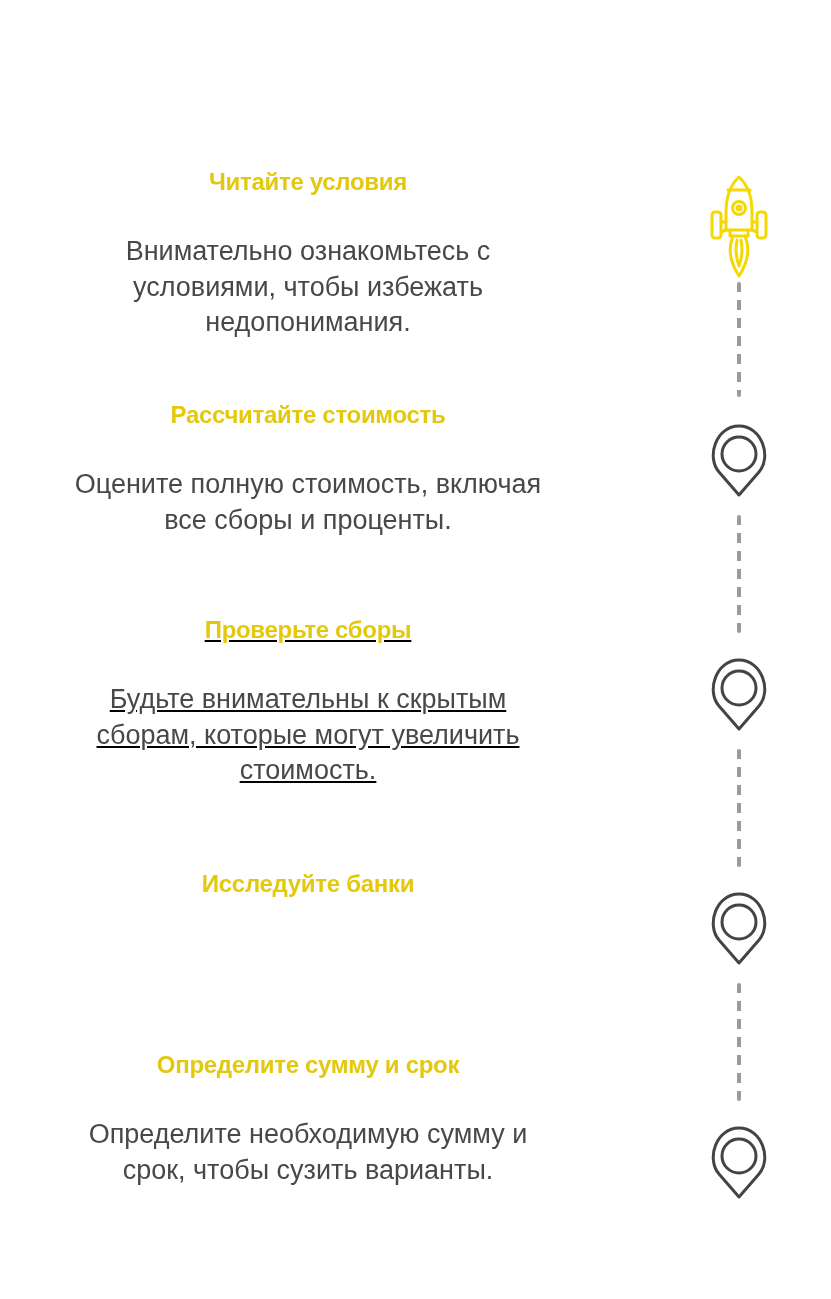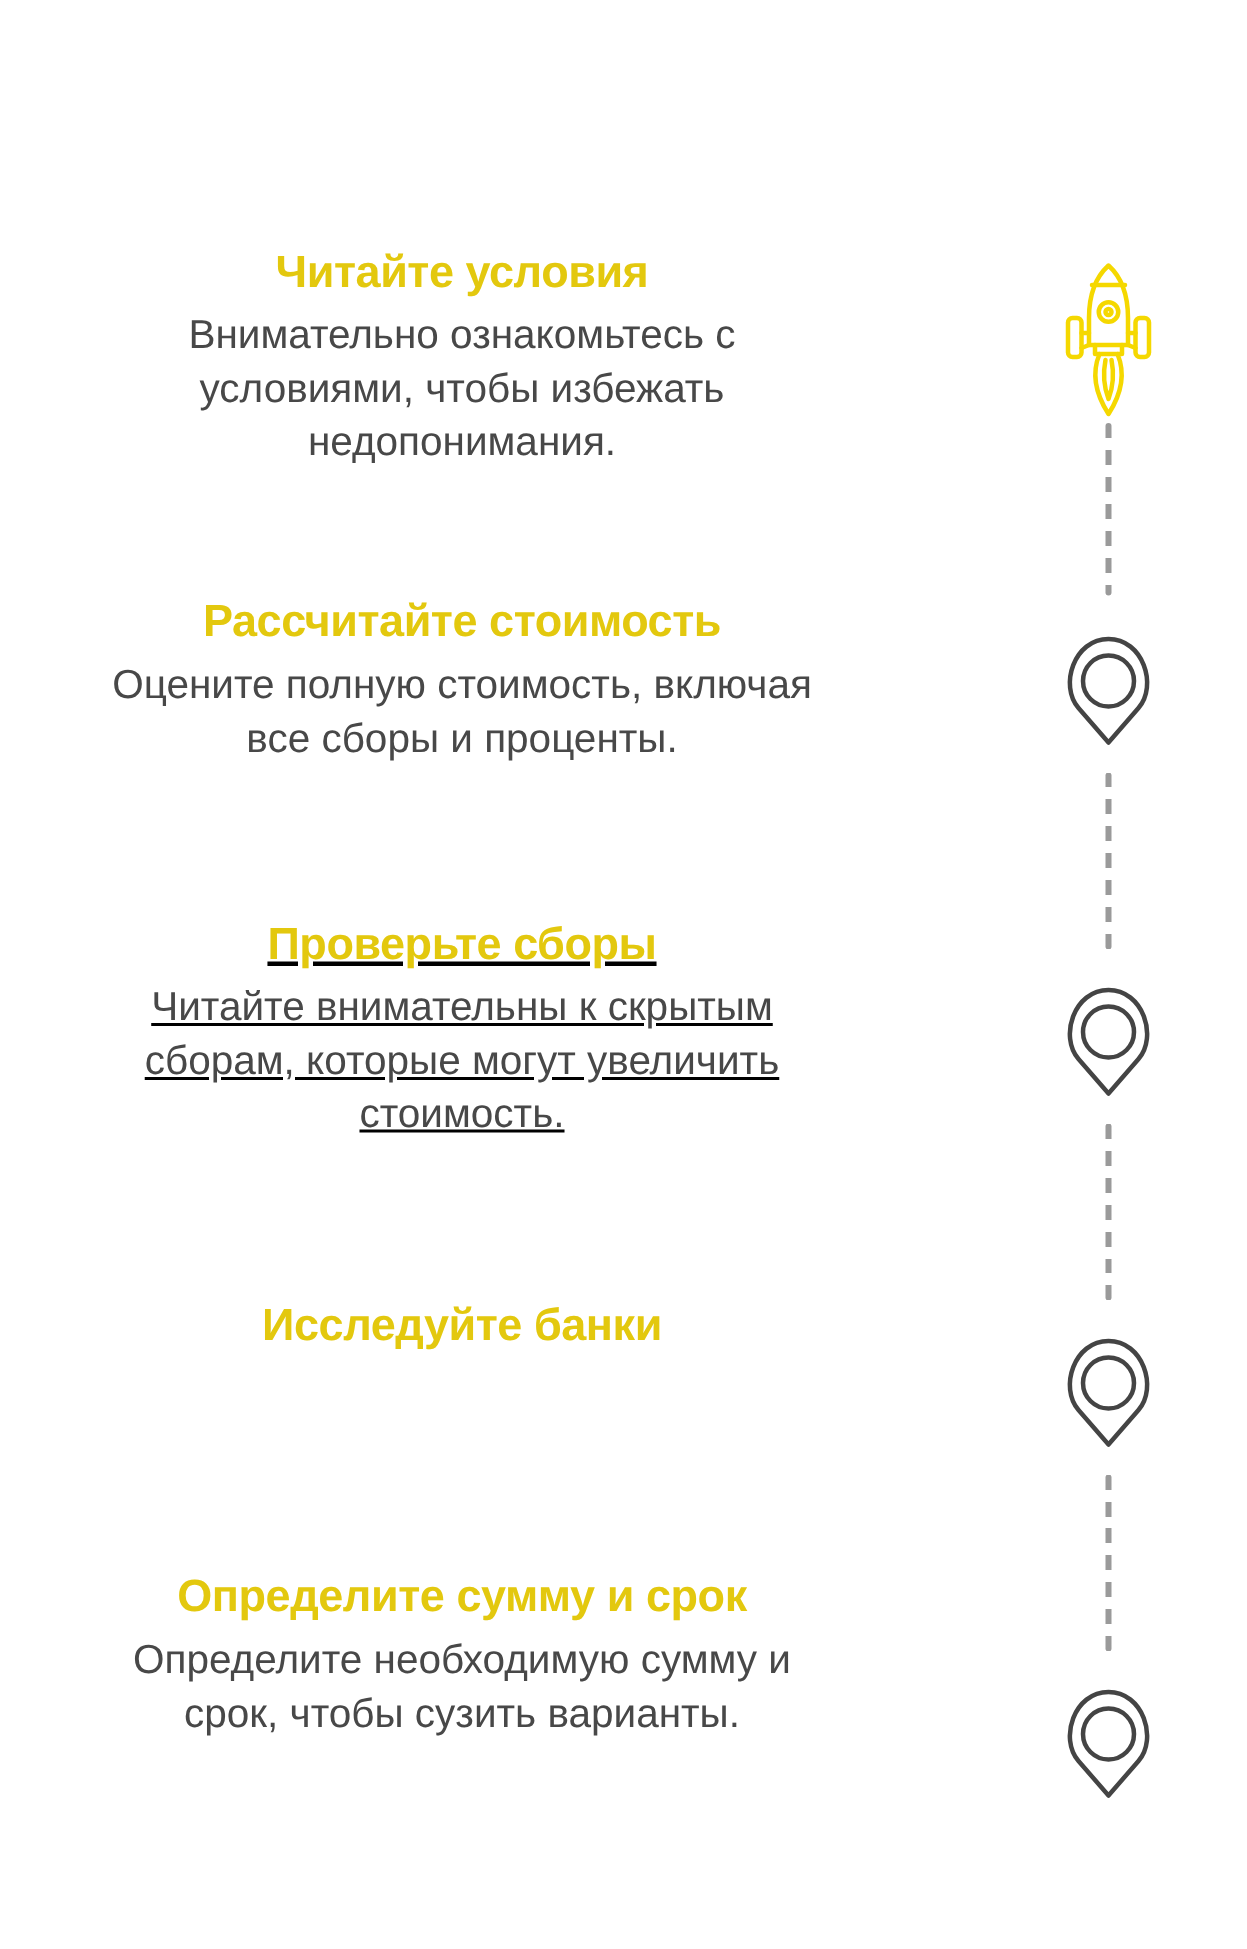--- a/index.html
+++ b/index.html
@@ -1,19 +1,19 @@
 <!DOCTYPE html>
 <html><head>
 <meta charset="utf-8">
 <style>
   html, body { margin: 0; padding: 0; background: #ffffff; }
   body { width: 831px; height: 1299px; position: relative; overflow: hidden; font-family: "Liberation Sans", sans-serif; }
   .step { position: absolute; left: 30px; width: 556px; text-align: center; }
-  .step-title { color: #e3c80e; font-weight: bold; font-size: 30px; line-height: 32px; letter-spacing: -0.3px; }
-  .step-desc { color: #484848; font-size: 27px; line-height: 35.5px; margin-top: 8px; }
+  .step-title { color: #e3c80e; font-weight: bold; font-size: 24px; line-height: 32px; letter-spacing: -0.3px; }
+  .step-desc { color: #484848; font-size: 27px; line-height: 35.5px; margin-top: 36px; }
   .icon { position: absolute; left: 700px; width: 80px; }
   .dash { position: absolute; left: 737px; width: 4px;
           background: repeating-linear-gradient(to bottom, #9a9a9a 0 10px, transparent 10px 18px); border-radius: 2px; }
 </style>
 </head>
 <body>
 
 <div class="step" style="top:166px;">
   <div class="step-title">Читайте условия</div>
   <div class="step-desc">
@@ -27,21 +27,21 @@
   <div class="step-title">Рассчитайте стоимость</div>
   <div class="step-desc">
     <div>Оцените полную стоимость, включая</div>
     <div>все сборы и проценты.</div>
   </div>
 </div>
 
 <div class="step" style="top:614px;text-decoration:underline;">
   <div class="step-title">Проверьте сборы</div>
   <div class="step-desc">
-    <div>Читайте внимательны к скрытым</div>
+    <div>Будьте внимательны к скрытым</div>
     <div>сборам, которые могут увеличить</div>
     <div>стоимость.</div>
   </div>
 </div>
 
 <div class="step" style="top:868px;">
   <div class="step-title">Исследуйте банки</div>
   <div class="step-desc">
   </div>
 </div>

